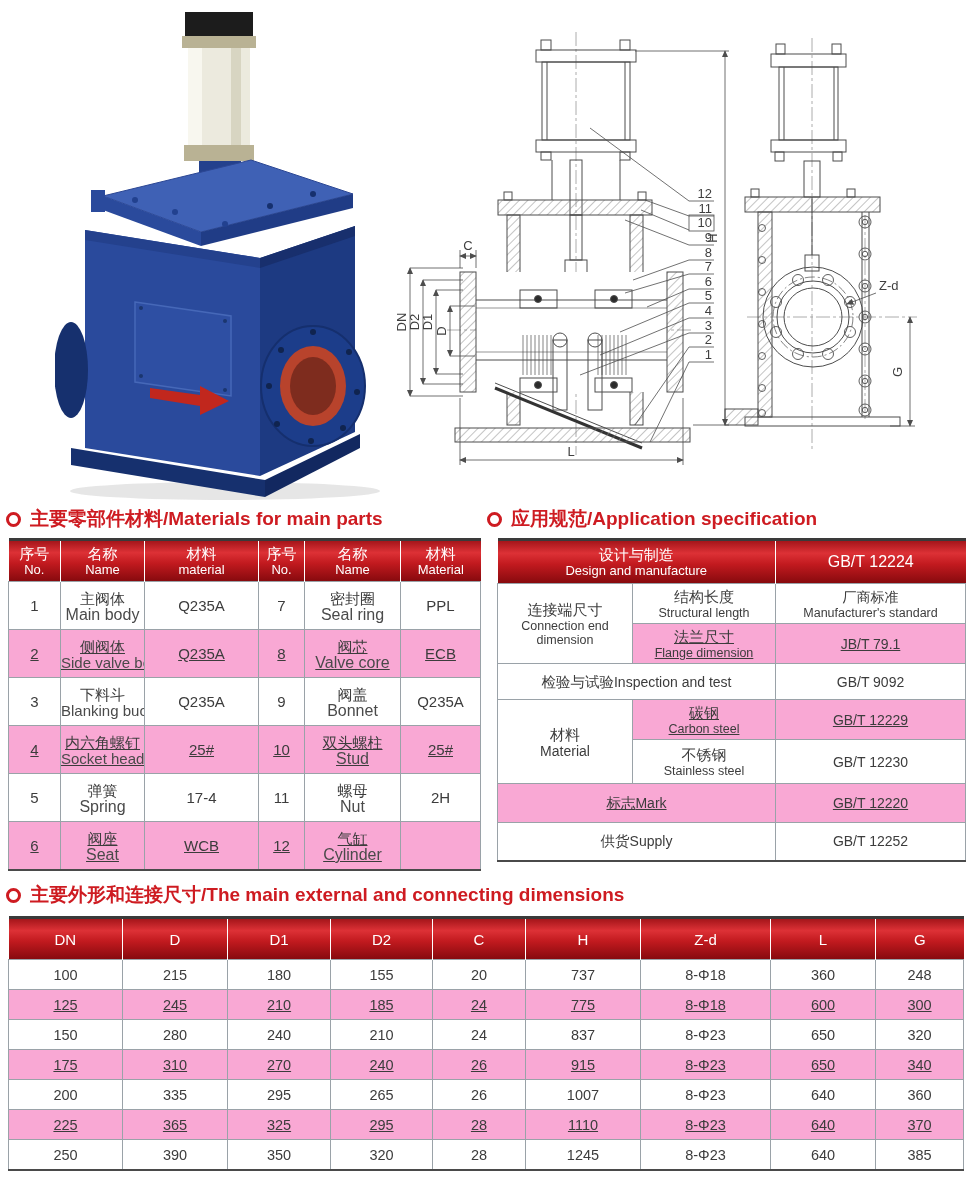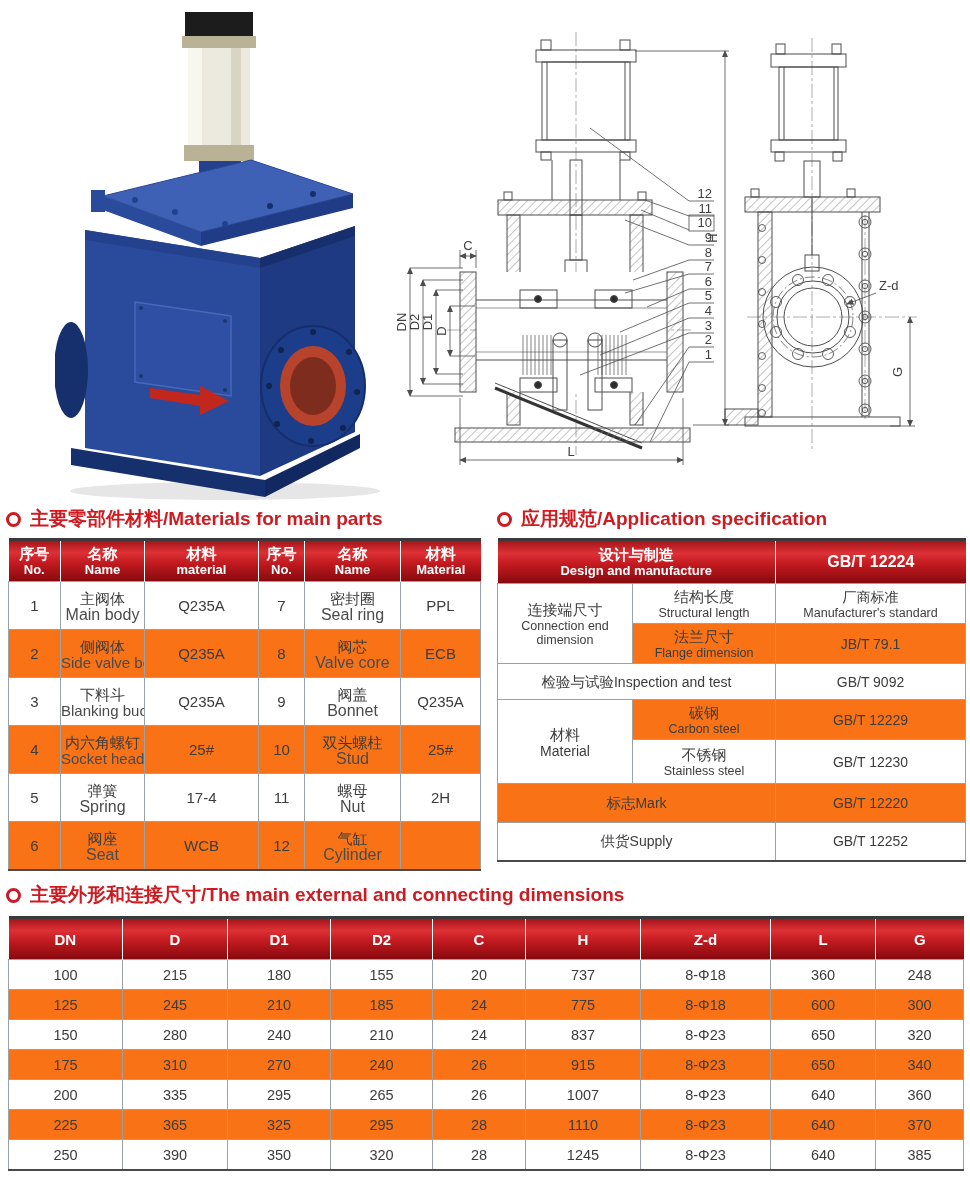--- a/index.html
+++ b/index.html
@@ -10,25 +10,25 @@
   
   .sec-title{position:absolute;display:flex;align-items:center;gap:9px;
              font-size:19px;font-weight:bold;color:#ce1b21;white-space:nowrap;}
   .bullet{width:9px;height:9px;border:3.5px solid #ce1b21;border-radius:50%;flex:0 0 auto;}
 
   
   table{border-collapse:collapse;table-layout:fixed;position:absolute;}
   td,th{padding:0;text-align:center;vertical-align:middle;overflow:hidden;}
   .red-hdr{background:linear-gradient(180deg,#a01318 0%,#dd3136 30%,#c21a1f 55%,#84090d 100%);
            color:#fff;font-weight:normal;}
-  .red-hdr th{border-left:1px solid rgba(255,255,255,.8);font-weight:bold;}
+  .red-hdr th{border-left:1px solid rgba(255,255,255,.8);font-weight:normal;}
   .red-hdr th:first-child{border-left:none;}
   .tbl{border-top:3px solid #3a3a3a;border-bottom:2px solid #4a4a4a;}
   .tbl td{border:1px solid #9aa2a8;}
-  .blue{background:#f97316;}
+  .blue{background:#f9a8d4;text-decoration:underline;}
   .zh{font-size:15px;line-height:18px;}
   .en{font-size:16px;line-height:13px;color:#4a4a4a;white-space:nowrap;}
   .en.longen{font-size:15px;}
   .num{font-size:15px;}
   .hdr-zh{font-size:15px;line-height:17px;}
   .hdr-en{font-size:13px;line-height:15px;}
 
   
   #materials-table{left:8px;top:538px;width:472px;}
   #materials-table th{height:40px;}
@@ -342,21 +342,21 @@
       <text x="317" y="320" text-anchor="end">3</text>
       <text x="317" y="334" text-anchor="end">2</text>
       <text x="317" y="349" text-anchor="end">1</text>
     </g>
   </svg>
 
   <div class="sec-title" style="left:6px;top:506px;">
     <span class="bullet"></span>
     <span>主要零部件材料/Materials for main parts</span>
   </div>
-  <div class="sec-title" style="left:497px;top:506px;">
+  <div class="sec-title" style="left:487px;top:506px;">
     <span class="bullet"></span>
     <span>应用规范/Application specification</span>
   </div>
   <div class="sec-title" style="left:6px;top:882px;">
     <span class="bullet"></span>
     <span>主要外形和连接尺寸/The main external and connecting dimensions</span>
   </div>
 
   <table id="materials-table" class="tbl">
     <colgroup>

